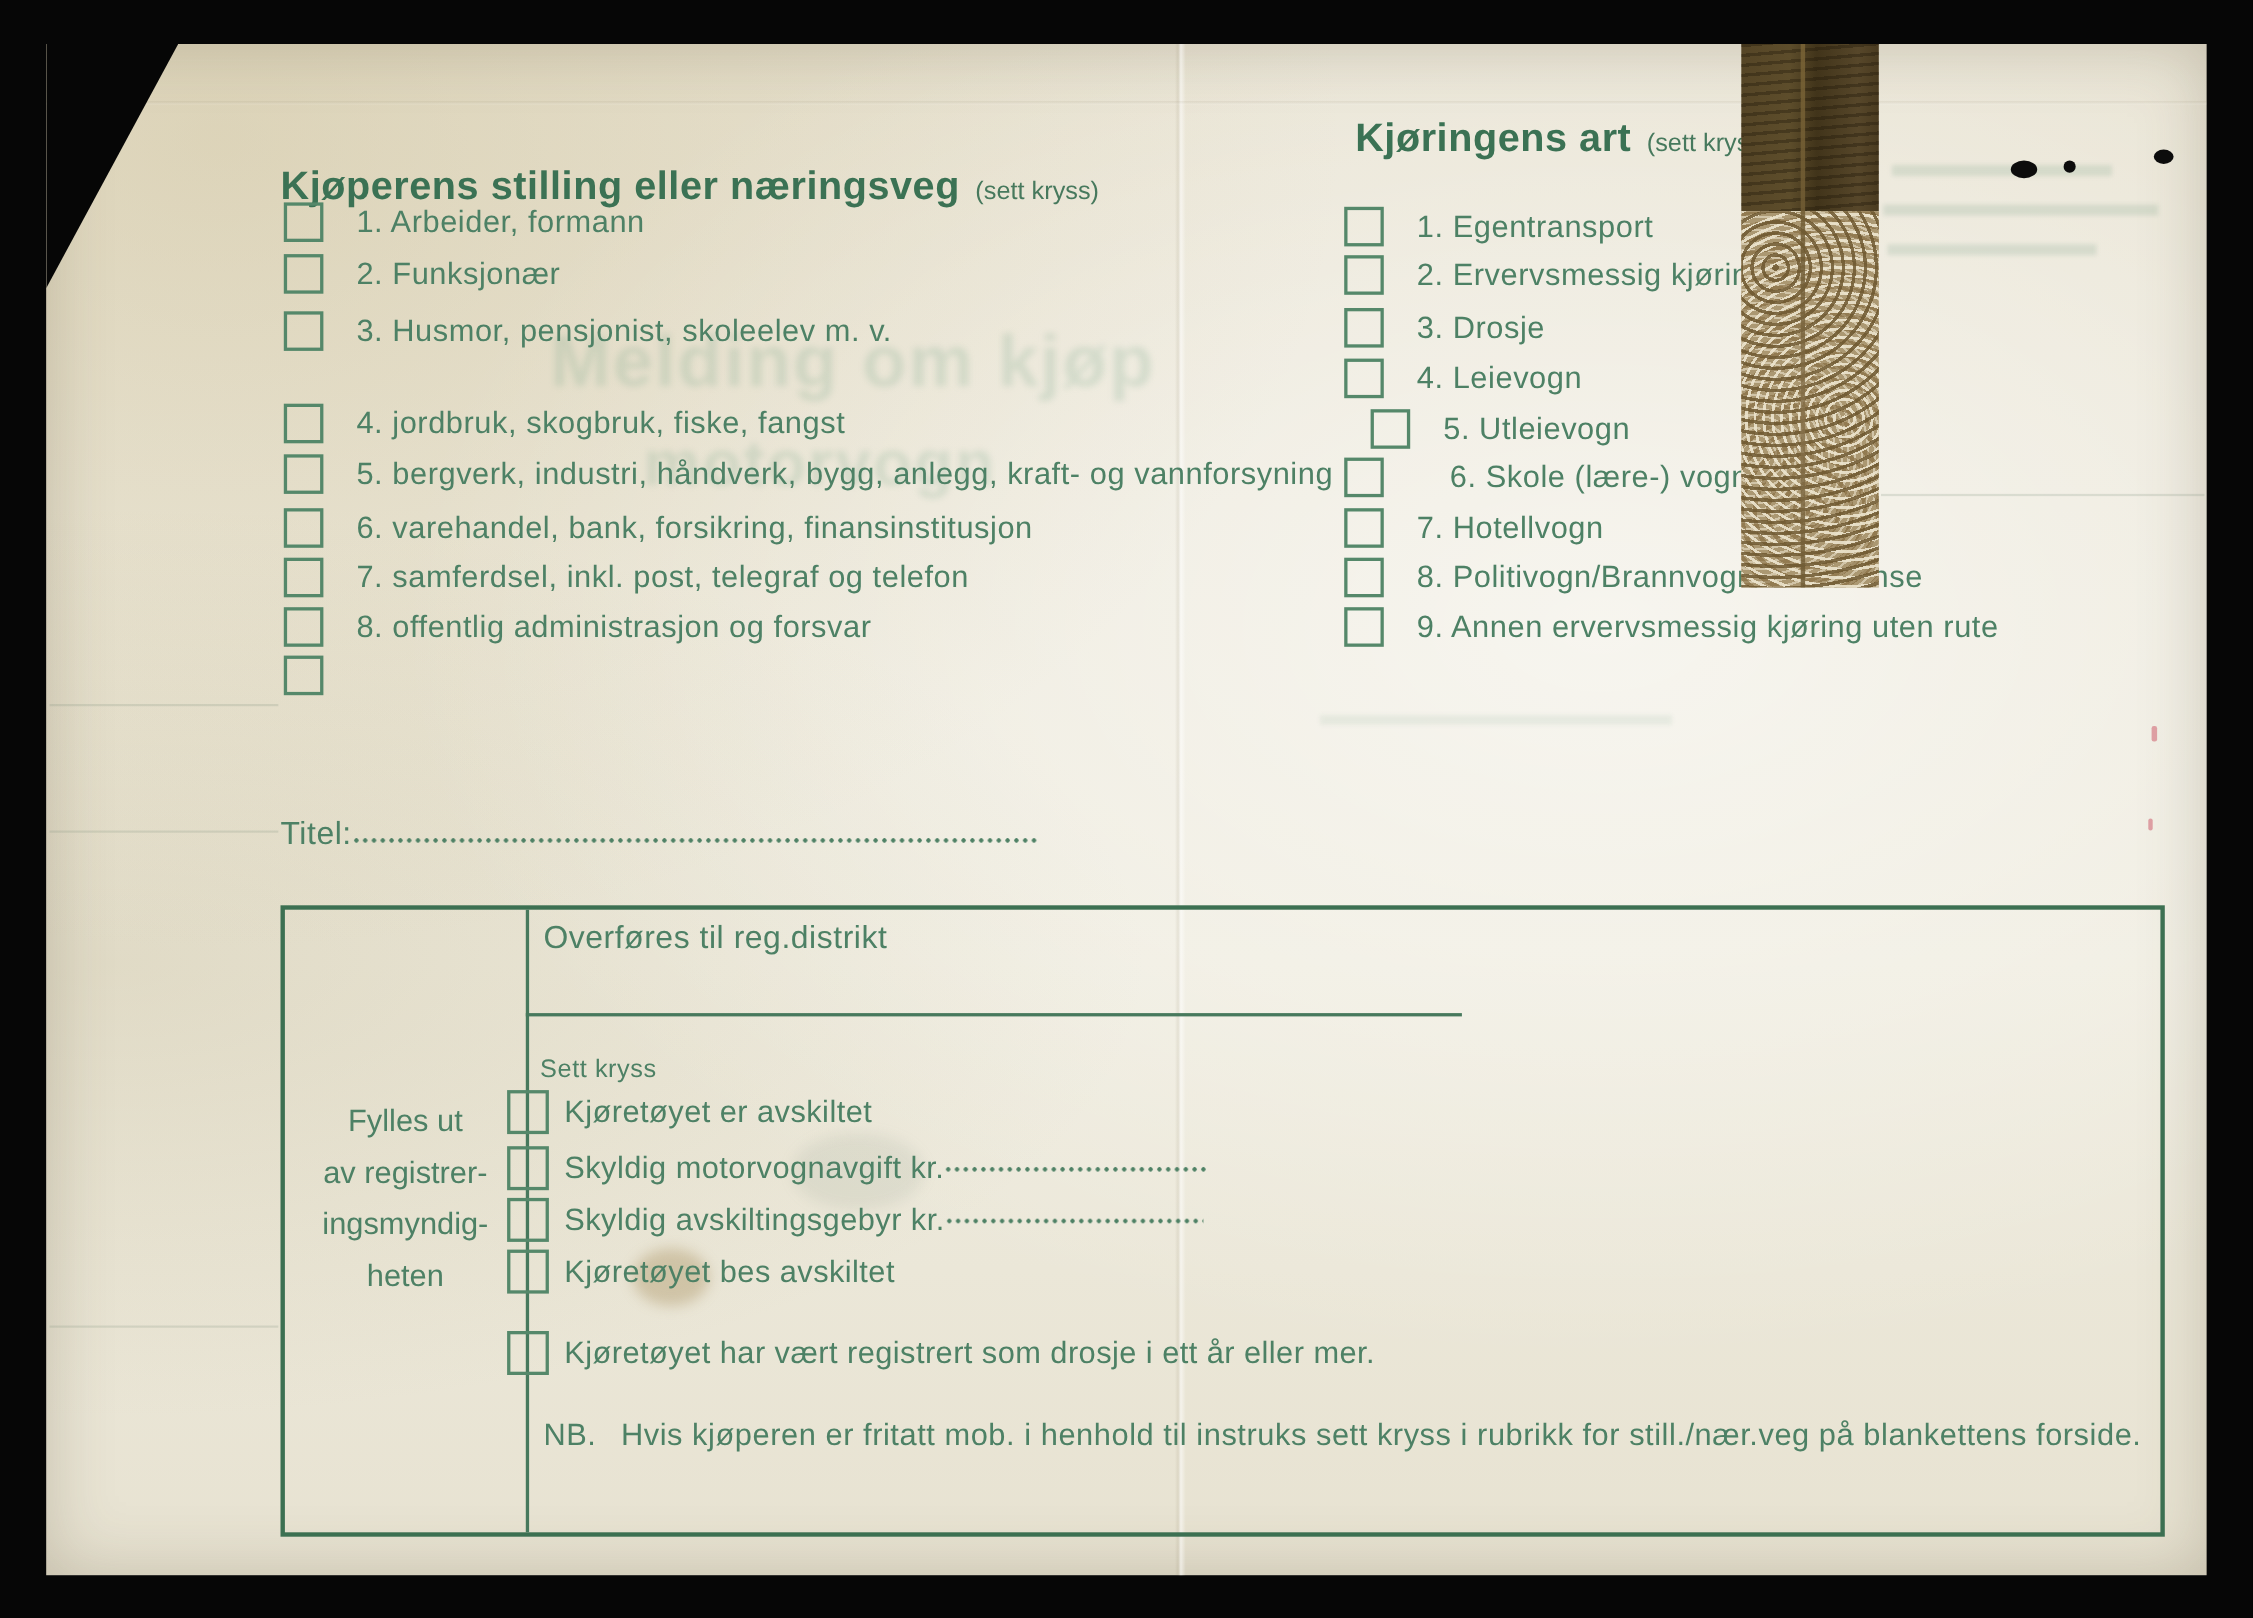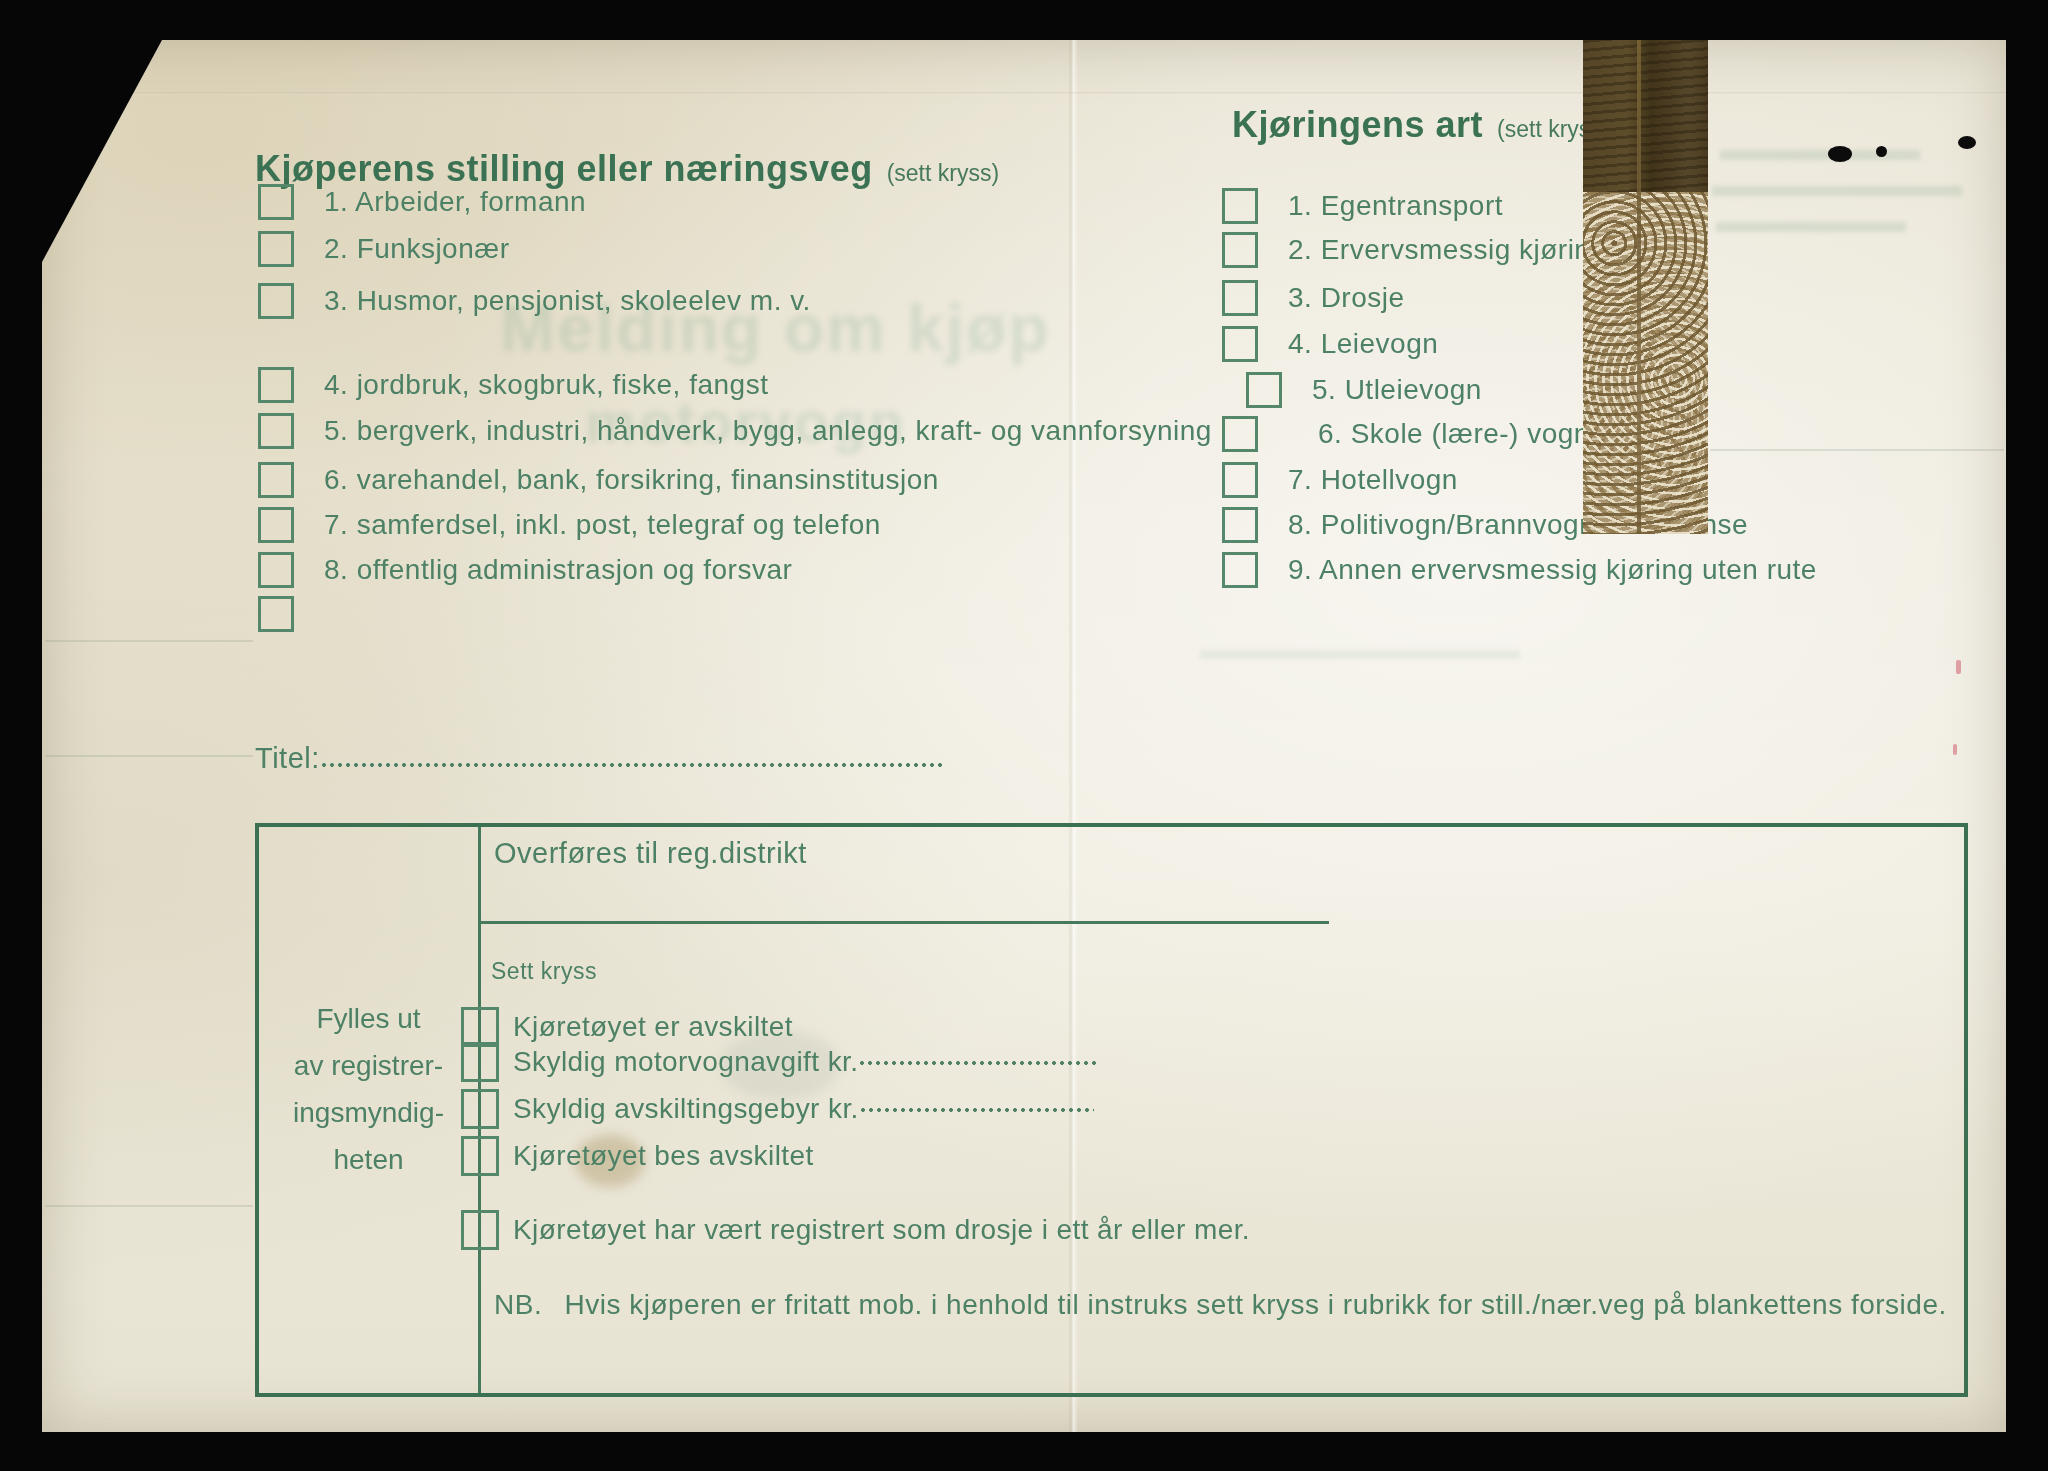--- a/index.html
+++ b/index.html
@@ -185,21 +185,21 @@
     <div class="gtxt" style="left:235px;top:10px;font-size:29px;">Overføres til reg.distrikt</div>
     <div class="fill-line"></div>
 
     <div class="gtxt" style="left:232px;top:128px;font-size:23px;">Sett kryss</div>
 
     <div class="sidelbl" style="left:0;top:176px;">Fylles ut</div>
     <div class="sidelbl" style="left:0;top:223px;">av registrer-</div>
     <div class="sidelbl" style="left:0;top:270px;">ingsmyndig-</div>
     <div class="sidelbl" style="left:0;top:317px;">heten</div>
 
-    <div class="crow2" style="left:202px;top:180px;justify-content:flex-end;">
+    <div class="crow2" style="left:202px;top:164px;justify-content:flex-end;">
       <span class="cb2"></span>
       <span class="lbl">Kjøretøyet er avskiltet</span>
     </div>
     <div class="crow2" style="left:202px;top:215px;">
       <span class="cb2"></span>
       <span class="lbl">Skyldig motorvognavgift kr.</span>
         <span class="dotleader" style="width:240px;"></span>
     </div>
     <div class="crow2" style="left:202px;top:262px;">
       <span class="cb2"></span>

